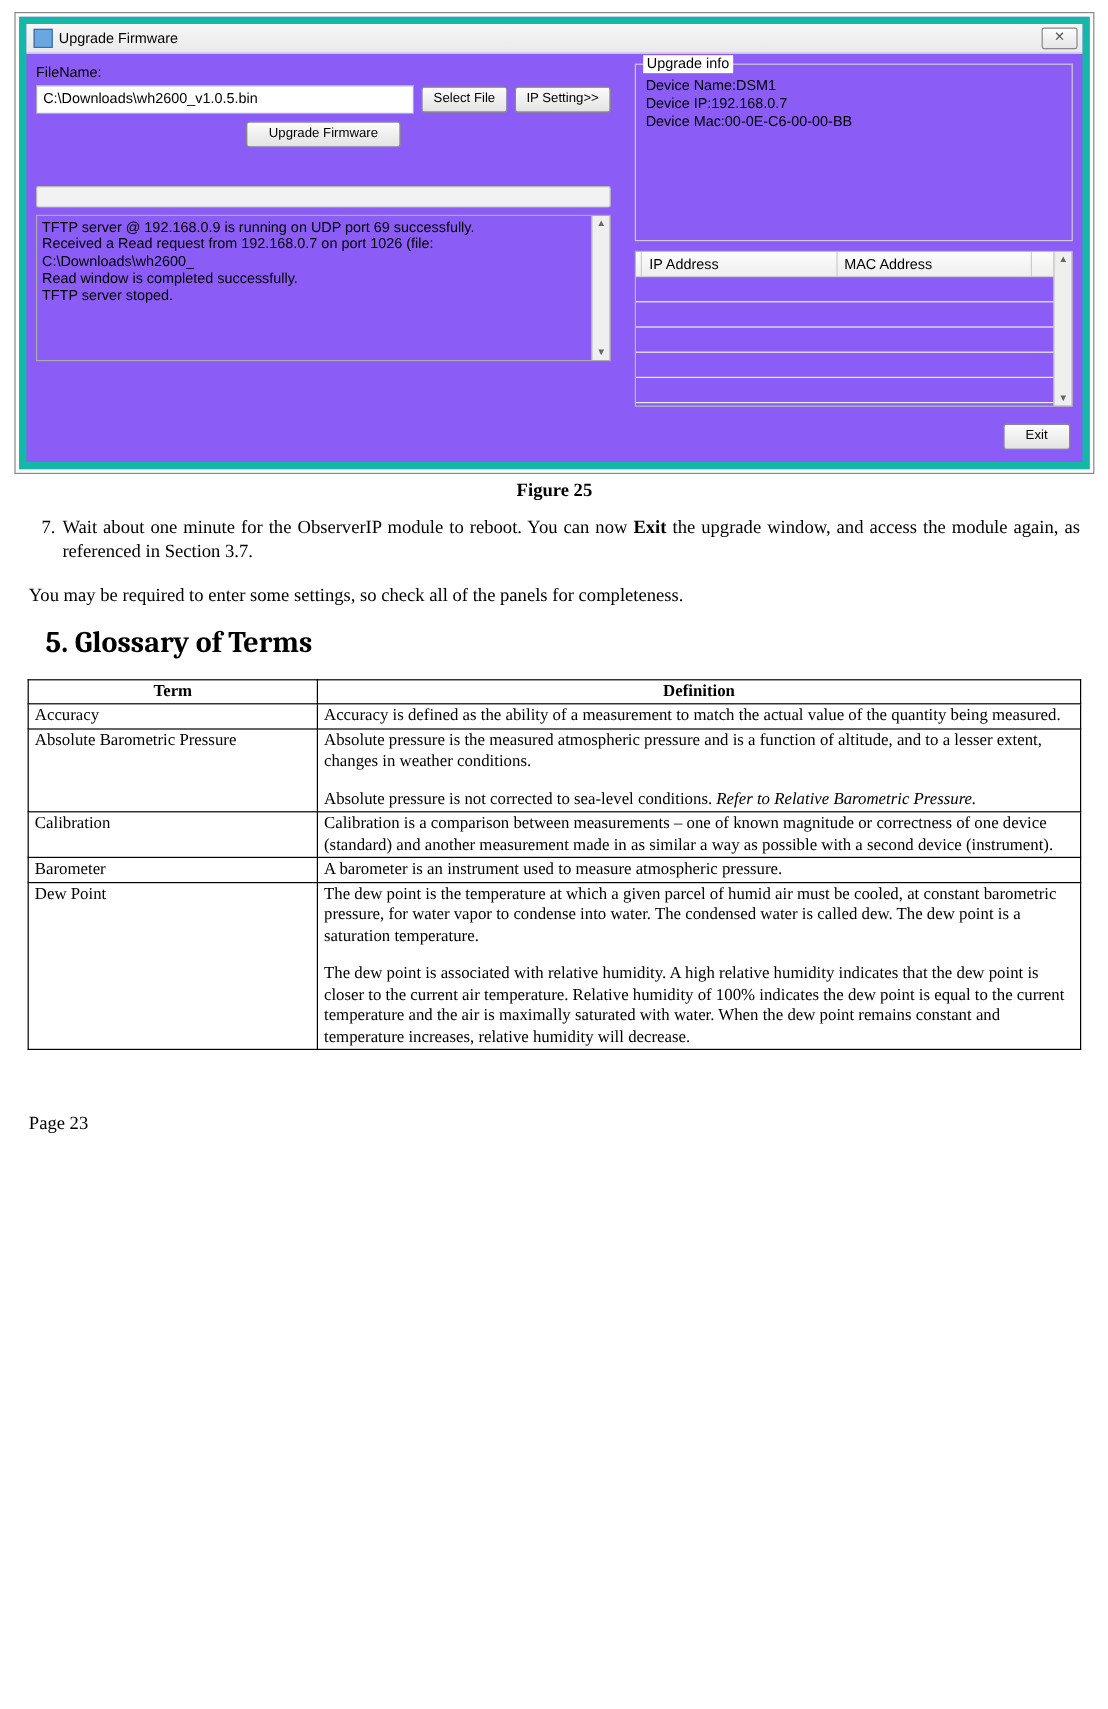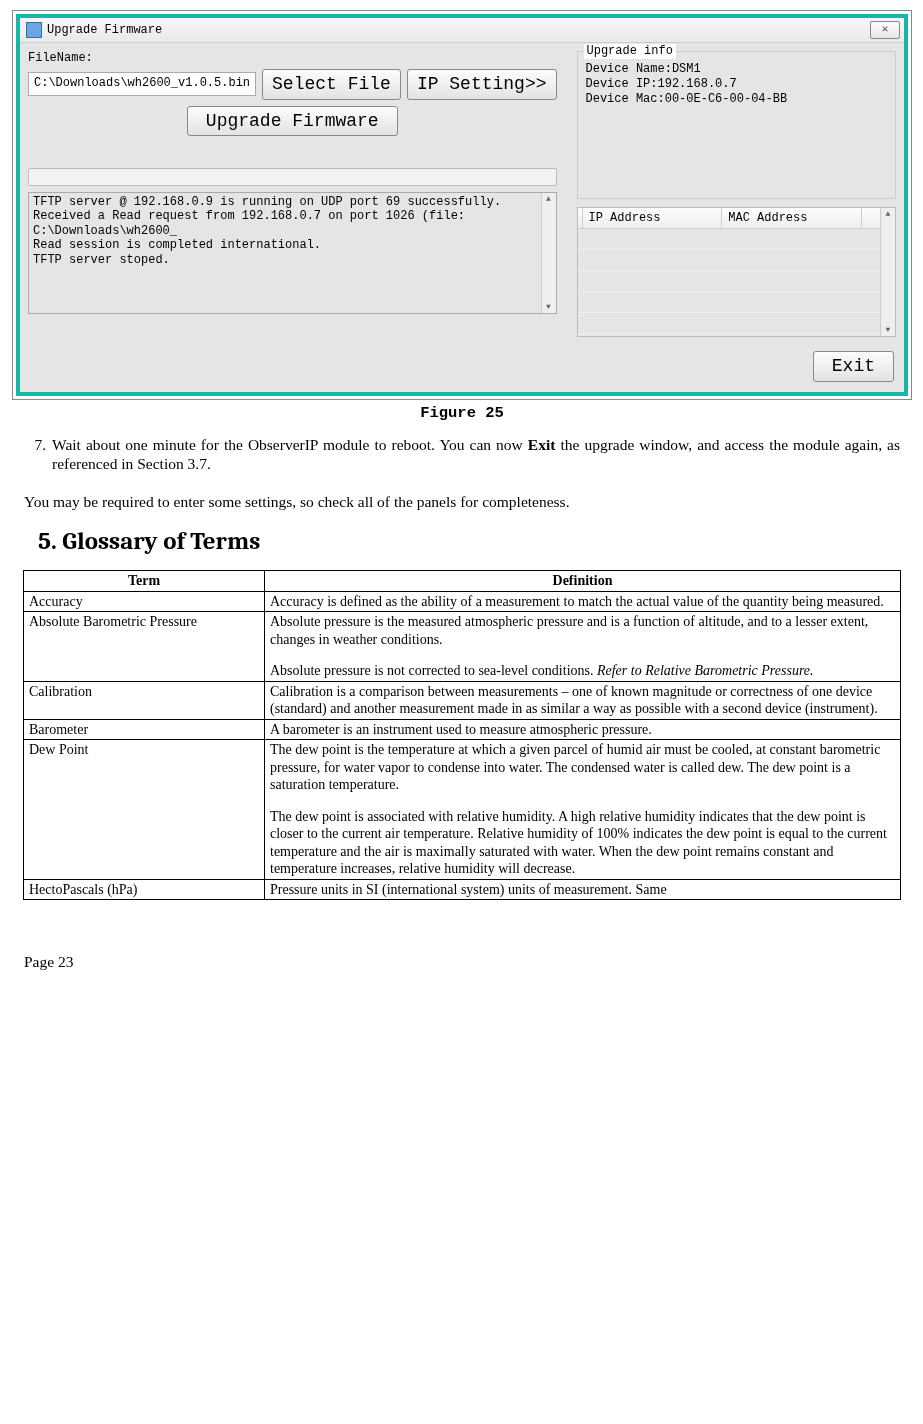--- a/index.html
+++ b/index.html
@@ -11,25 +11,25 @@
     color: #000;
     background: #fff;
     width: 900px;
   }
   .screenshot-outer {
     border: 1px solid #888;
     padding: 3px;
     margin-bottom: 4px;
   }
   .win {
-    font-family: Liberation Mono, monospace;
+    font-family: Liberation Sans, sans-serif;
     font-size: 12px;
     color: #000;
-    border: 4px solid #14b8a6;
-    background: #e5e5e5;
+    border: 6px solid #14b8a6;
+    background: #8b5cf6;
   }
   .titlebar {
     display: flex;
     align-items: center;
     background: linear-gradient(#f7f7f7,#e9e9e9);
     border-bottom: 1px solid #ccc;
     padding: 2px 0 2px 6px;
     height: 20px;
   }
   .titlebar .app-icon {
@@ -65,21 +65,21 @@
     background: #fff;
     height: 16px;
     white-space: nowrap;
     overflow: hidden;
   }
   .btn {
     border: 1px solid #888;
     background: linear-gradient(#fcfcfc,#e3e3e3);
     border-radius: 3px;
     padding: 3px 9px;
-    font-size: 18px;
+    font-size: 11px;
     white-space: nowrap;
     cursor: default;
   }
   .btn.wide { padding: 3px 18px; }
   .upgrade-row { justify-content: center; margin-top: 6px; }
   .progress {
     margin-top: 32px;
     height: 16px;
     border: 1px solid #bbb;
     background: #f2f2f2;
@@ -153,21 +153,20 @@
   }
   .exit-row {
     display: flex;
     justify-content: flex-end;
     padding: 6px 10px 10px;
   }
   .fig-caption {
     text-align: center;
     font-weight: bold;
     margin: 2px 0 12px;
-    font-family: Liberation Mono, monospace;
   }
   .body-text { margin: 0 12px 14px 12px; text-align: justify; }
   ol.body-list {
     margin: 0 12px 18px 38px;
     padding: 0;
   }
   ol.body-list li {
     text-align: justify;
     padding-left: 2px;
   }
@@ -226,36 +225,36 @@
         <div class="row upgrade-row">
           <div class="btn wide">Upgrade Firmware</div>
         </div>
         <div class="progress">
             <div class="bar"></div>
           </div>
         <div class="logbox">
           <div class="log-inner">
             <div>TFTP server @ 192.168.0.9 is running on UDP port 69 successfully.</div>
             <div>Received a Read request from 192.168.0.7 on port 1026 (file: C:\Downloads\wh2600_</div>
-            <div>Read session is completed international.</div>
+            <div>Read window is completed successfully.</div>
             <div>TFTP server stoped.</div>
           </div>
           <div class="vscroll">
             <div class="arrow">▲</div>
             <div class="arrow">▼</div>
           </div>
         </div>
       </div>
 
       <div class="right-col">
         <div class="groupbox">
           <div class="legend">Upgrade info</div>
           <div>Device Name:DSM1</div>
           <div>Device IP:192.168.0.7</div>
-          <div>Device Mac:00-0E-C6-00-04-BB</div>
+          <div>Device Mac:00-0E-C6-00-00-BB</div>
         </div>
         <div class="grid">
           <div class="grid-inner">
             <div class="grid-head">
               <div class="gcol"></div>
               <div class="gcol ip">IP Address</div>
               <div class="gcol mac">MAC Address</div>
               <div class="gcol end"></div>
             </div>
             <div class="grid-rows">
@@ -316,22 +315,18 @@
     <td class="termcell">Barometer</td>
     <td>A barometer is an instrument used to measure atmospheric pressure.</td>
   </tr>
   <tr>
     <td class="termcell">Dew Point</td>
     <td>
       <p class="def-para">The dew point is the temperature at which a given parcel of humid air must be cooled, at constant barometric pressure, for water vapor to condense into water. The condensed water is called dew. The dew point is a saturation temperature.</p>
       <p class="def-para">The dew point is associated with relative humidity. A high relative humidity indicates that the dew point is closer to the current air temperature. Relative humidity of 100% indicates the dew point is equal to the current temperature and the air is maximally saturated with water. When the dew point remains constant and temperature increases, relative humidity will decrease.</p>
     </td>
   </tr>
-  <tr>
-    <td class="termcell">HectoPascals (hPa)</td>
-    <td>Pressure units in SI (international system) units of measurement. Same</td>
-  </tr>
 </tbody>
   </table>
 
 <div class="footer">
   <div>Page 23</div>
 </div>
 
 </body></html>

